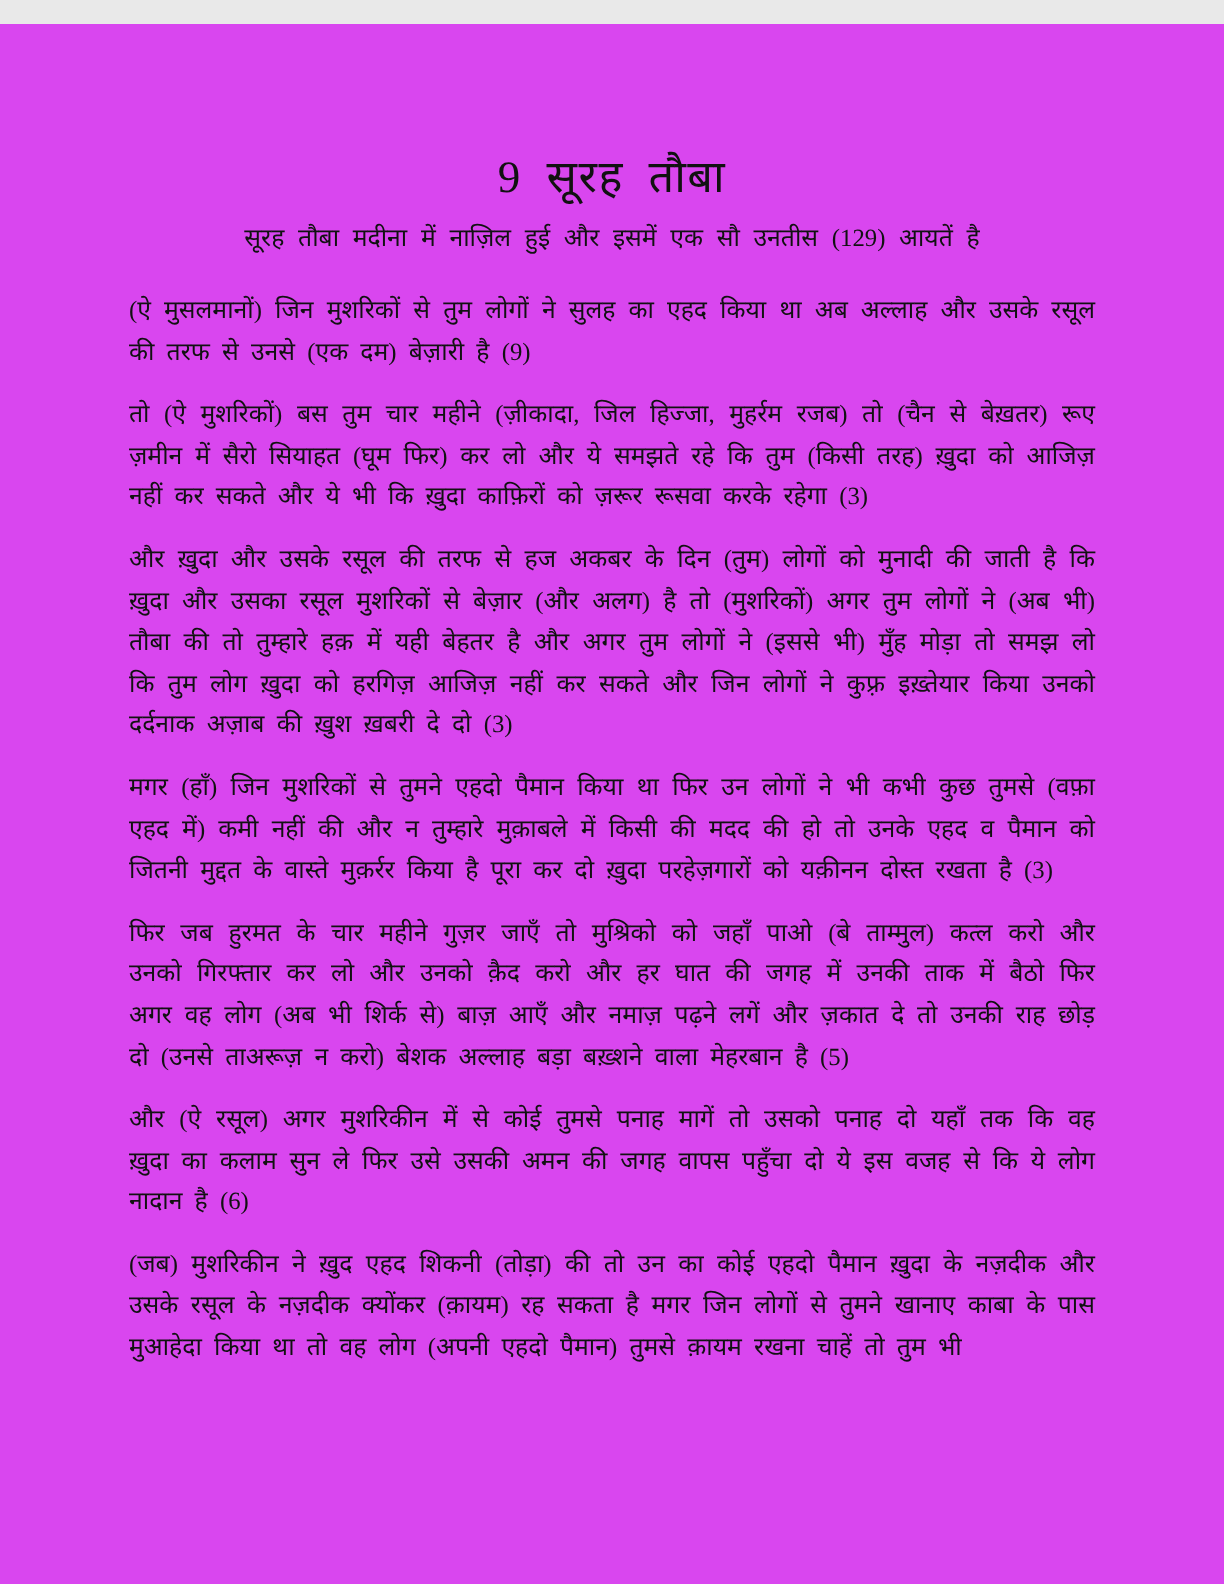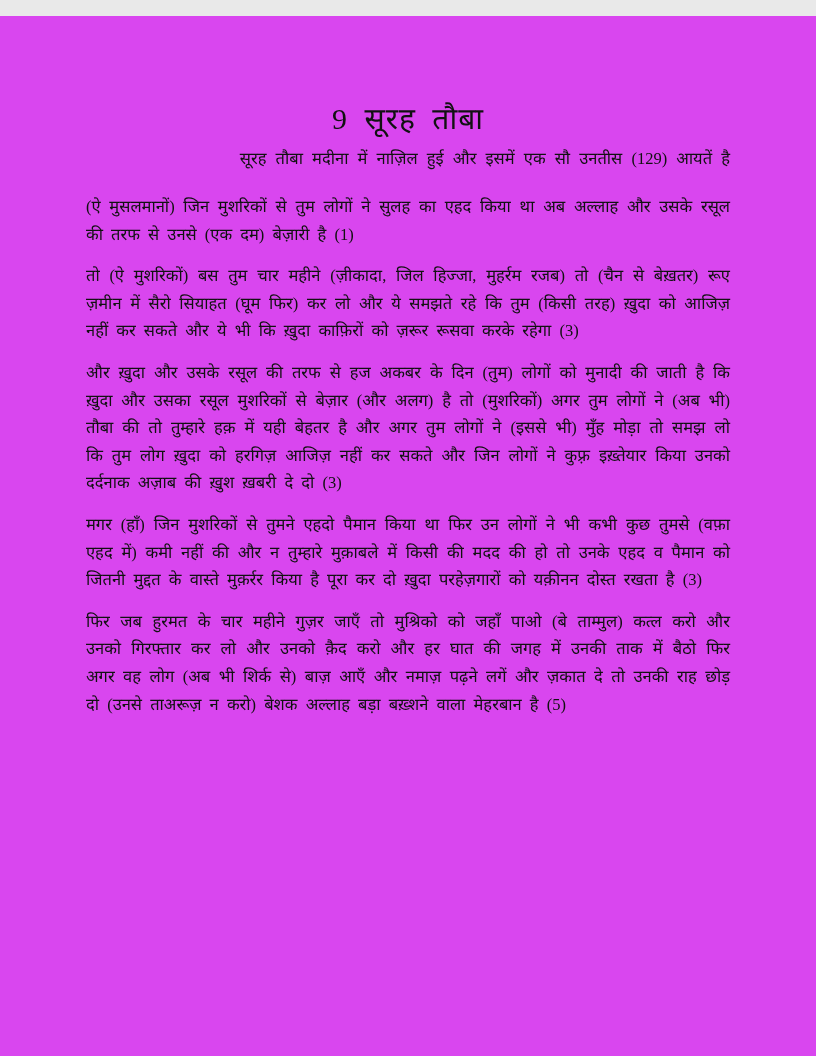--- a/index.html
+++ b/index.html
@@ -19,21 +19,21 @@
   }
   .title {
     text-align: center;
     font-size: 30px;
     font-weight: normal;
     line-height: 38px;
     letter-spacing: 1px;
     word-spacing: 8px;
   }
   .subtitle {
-    text-align: right;
+    text-align: center;
     font-size: 16.5px;
     line-height: 27px;
     margin-top: 7px;
     word-spacing: 5px;
   }
   .content {
     margin-top: 21px;
   }
   .content p {
     font-size: 16.5px;
@@ -43,19 +43,21 @@
     margin-bottom: 14px;
   }
 </style>
 </head>
 <body>
 
 <div class="page">
   <h1 class="title">9 सूरह तौबा</h1>
   <div class="subtitle">सूरह तौबा मदीना में नाज़िल हुई और इसमें एक सौ उनतीस (129) आयतें है</div>
   <div class="content">
-    <p>(ऐ मुसलमानों) जिन मुशरिकों से तुम लोगों ने सुलह का एहद किया था अब अल्लाह और उसके रसूल की तरफ से उनसे (एक दम) बेज़ारी है (1)</p>
+    <p>(ऐ मुसलमानों) जिन मुशरिकों से तुम लोगों ने सुलह का एहद किया था अब अल्लाह और उसके रसूल की तरफ से उनसे (एक दम) बेज़ारी है (9)</p>
     <p>तो (ऐ मुशरिकों) बस तुम चार महीने (ज़ीकादा, जिल हिज्जा, मुहर्रम रजब) तो (चैन से बेख़तर) रूए ज़मीन में सैरो सियाहत (घूम फिर) कर लो और ये समझते रहे कि तुम (किसी तरह) ख़ुदा को आजिज़ नहीं कर सकते और ये भी कि ख़ुदा काफ़िरों को ज़रूर रूसवा करके रहेगा (3)</p>
     <p>और ख़ुदा और उसके रसूल की तरफ से हज अकबर के दिन (तुम) लोगों को मुनादी की जाती है कि ख़ुदा और उसका रसूल मुशरिकों से बेज़ार (और अलग) है तो (मुशरिकों) अगर तुम लोगों ने (अब भी) तौबा की तो तुम्हारे हक़ में यही बेहतर है और अगर तुम लोगों ने (इससे भी) मुँह मोड़ा तो समझ लो कि तुम लोग ख़ुदा को हरगिज़ आजिज़ नहीं कर सकते और जिन लोगों ने कुफ़्र इख़्तेयार किया उनको दर्दनाक अज़ाब की ख़ुश ख़बरी दे दो (3)</p>
     <p>मगर (हाँ) जिन मुशरिकों से तुमने एहदो पैमान किया था फिर उन लोगों ने भी कभी कुछ तुमसे (वफ़ा एहद में) कमी नहीं की और न तुम्हारे मुक़ाबले में किसी की मदद की हो तो उनके एहद व पैमान को जितनी मुद्दत के वास्ते मुक़र्रर किया है पूरा कर दो ख़ुदा परहेज़गारों को यक़ीनन दोस्त रखता है (3)</p>
     <p>फिर जब हुरमत के चार महीने गुज़र जाएँ तो मुश्रिको को जहाँ पाओ (बे ताम्मुल) कत्ल करो और उनको गिरफ्तार कर लो और उनको क़ैद करो और हर घात की जगह में उनकी ताक में बैठो फिर अगर वह लोग (अब भी शिर्क से) बाज़ आएँ और नमाज़ पढ़ने लगें और ज़कात दे तो उनकी राह छोड़ दो (उनसे ताअरूज़ न करो) बेशक अल्लाह बड़ा बख़्शने वाला मेहरबान है (5)</p>
+    <p>और (ऐ रसूल) अगर मुशरिकीन में से कोई तुमसे पनाह मागें तो उसको पनाह दो यहाँ तक कि वह ख़ुदा का कलाम सुन ले फिर उसे उसकी अमन की जगह वापस पहुँचा दो ये इस वजह से कि ये लोग नादान है (6)</p>
+    <p>(जब) मुशरिकीन ने ख़ुद एहद शिकनी (तोड़ा) की तो उन का कोई एहदो पैमान ख़ुदा के नज़दीक और उसके रसूल के नज़दीक क्योंकर (क़ायम) रह सकता है मगर जिन लोगों से तुमने खानाए काबा के पास मुआहेदा किया था तो वह लोग (अपनी एहदो पैमान) तुमसे क़ायम रखना चाहें तो तुम भी</p>
   </div>
 </div>
 
 </body></html>

